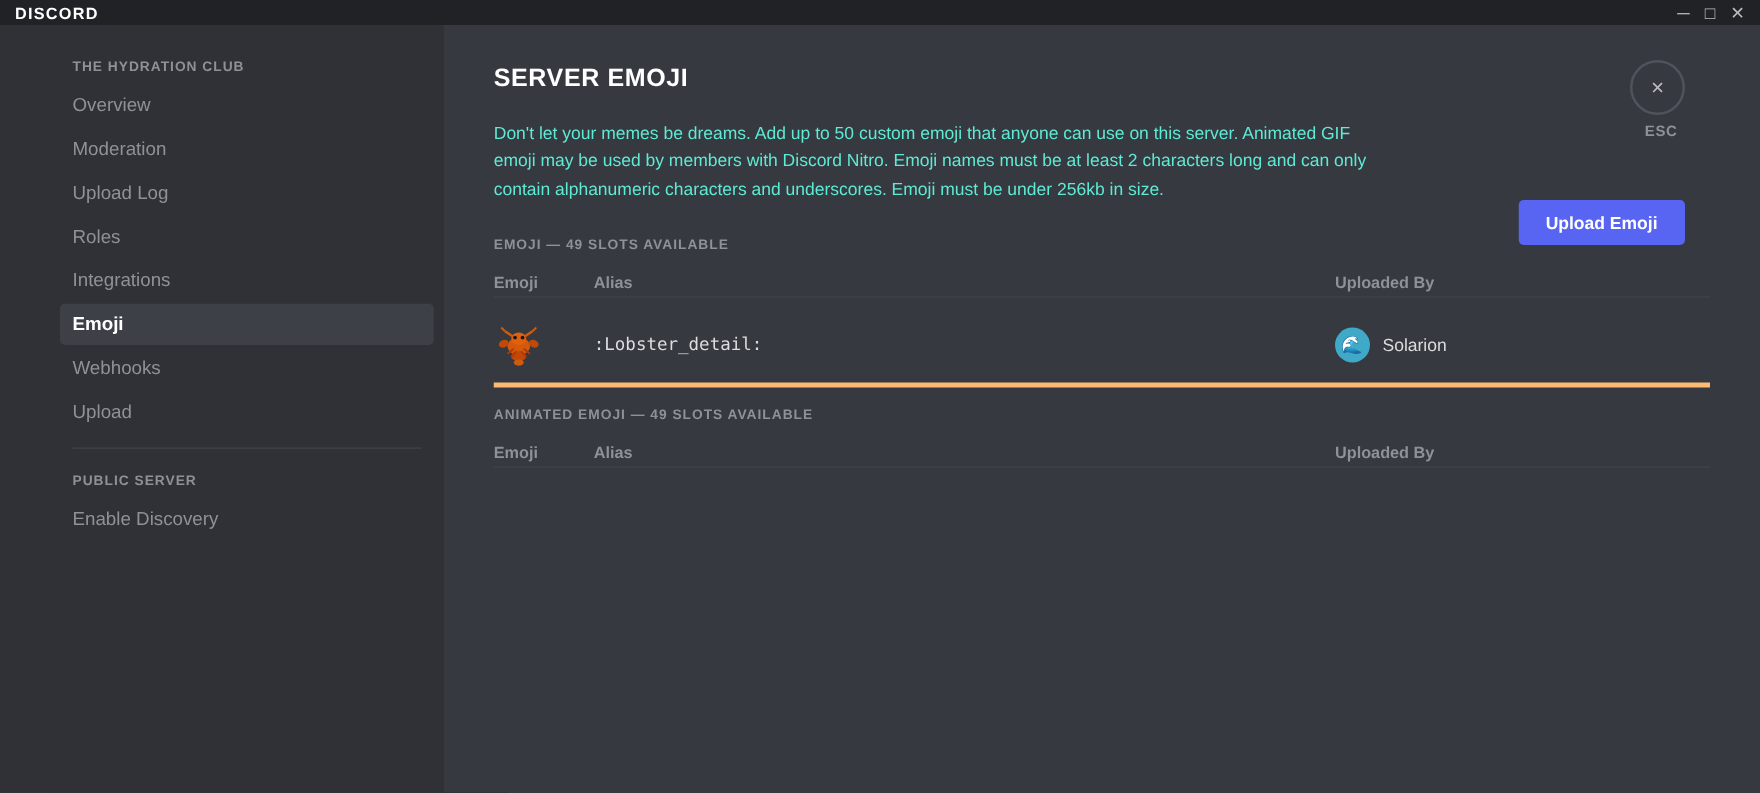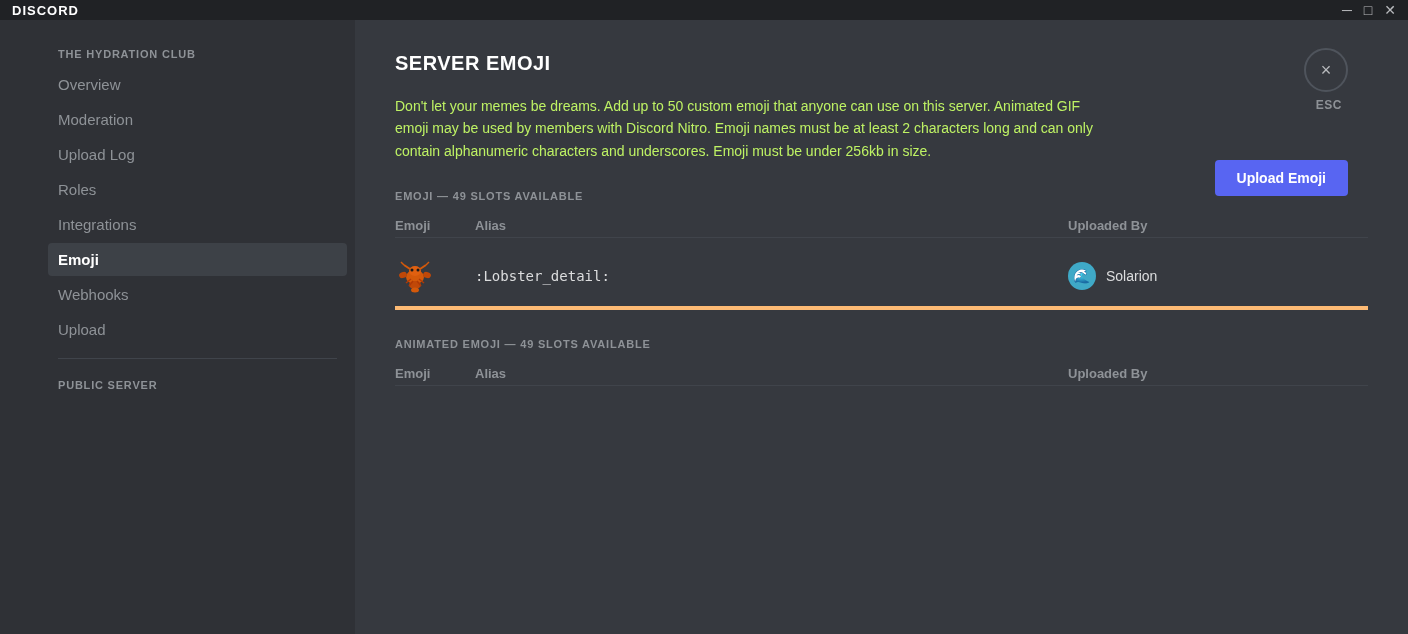--- a/index.html
+++ b/index.html
@@ -93,21 +93,21 @@
     .page-title {
       font-size: 20px;
       font-weight: 700;
       color: #ffffff;
       text-transform: uppercase;
       letter-spacing: 0.5px;
       margin-bottom: 20px;
     }
     .description {
       font-size: 14px;
-      color: #bef264;
+      color: #5eead4;
       line-height: 1.6;
       max-width: 700px;
       margin-bottom: 28px;
     }
     .upload-btn {
       position: absolute;
       top: 140px;
       right: 60px;
       background: #5865f2;
       color: #ffffff;
@@ -189,21 +189,21 @@
       display: flex;
       align-items: center;
       justify-content: center;
       font-size: 14px;
     }
     .uploader-name {
       font-size: 14px;
       color: #dcddde;
     }
     .section-gap {
-      margin-top: 28px;
+      margin-top: 16px;
     }
     
     .lobster-emoji {
       width: 40px;
       height: 40px;
       display: flex;
       align-items: center;
       justify-content: center;
       font-size: 26px;
     }
@@ -247,20 +247,23 @@
       <span>Webhooks</span>
     </div>
     <div class="sidebar-item">
       <span>Upload</span>
     </div>
 
     <div class="sidebar-divider"></div>
 
     <div class="sidebar-section-title">PUBLIC SERVER</div>
 
+    <div class="sidebar-item">
+      <span>Enable Discovery</span>
+    </div>
   </div>
 
   <div class="content-area">
 
     <button class="close-btn">
       <span>×</span>
     </button>
     <div class="esc-label">ESC</div>
 
     <div class="page-title">SERVER EMOJI</div>

